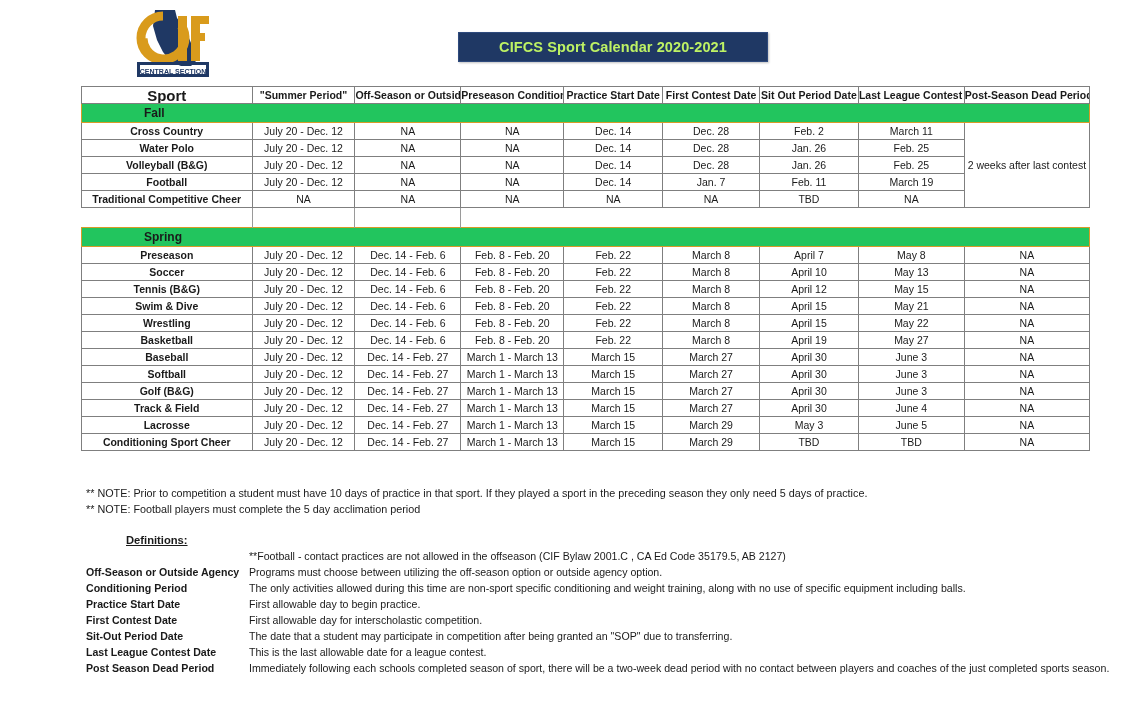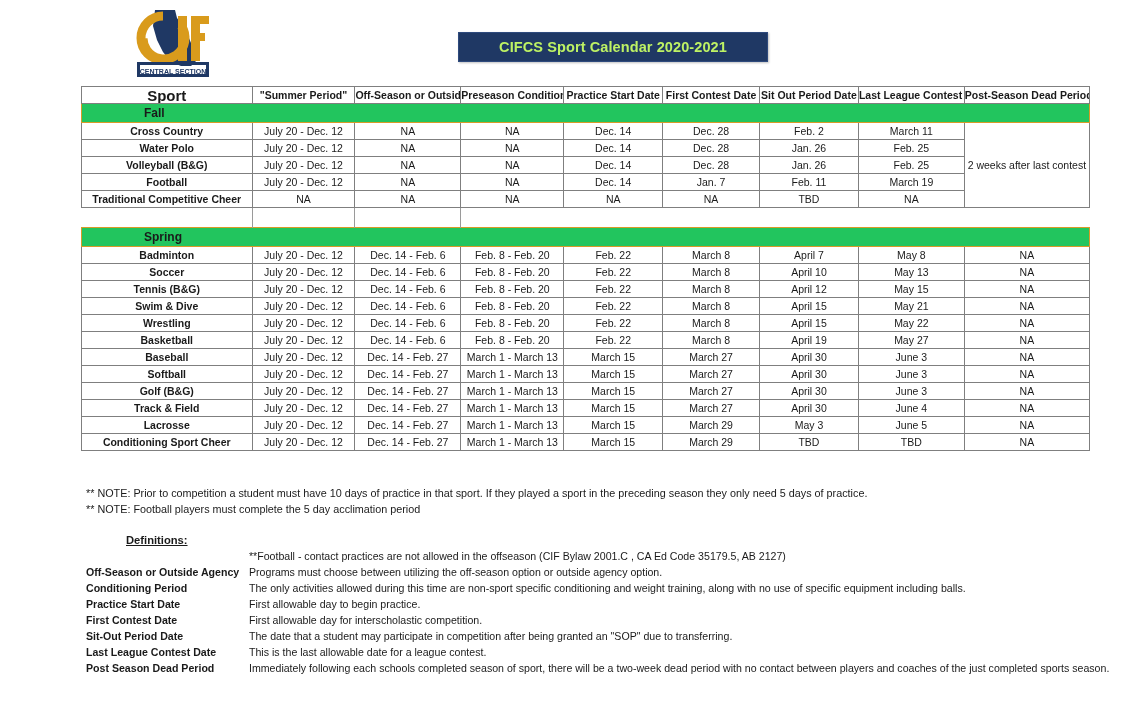--- a/index.html
+++ b/index.html
@@ -312,21 +312,21 @@
         <td></td>
       </tr>
     </tbody>
 
     <tbody>
       <tr class="season-band">
         <td colspan="9">Spring</td>
       </tr>
 
       <tr>
-        <td class="sport-name">Badminton</td>
+        <td class="sport-name">Preseason</td>
         <td>July 20 - Dec. 12</td>
         <td>Dec. 14 - Feb. 6</td>
         <td>Feb. 8 - Feb. 20</td>
         <td>Feb. 22</td>
         <td class="hl">March 8</td>
         <td>April 7</td>
         <td class="hl">May 8</td>
         <td>NA</td>
       </tr>
       <tr>

